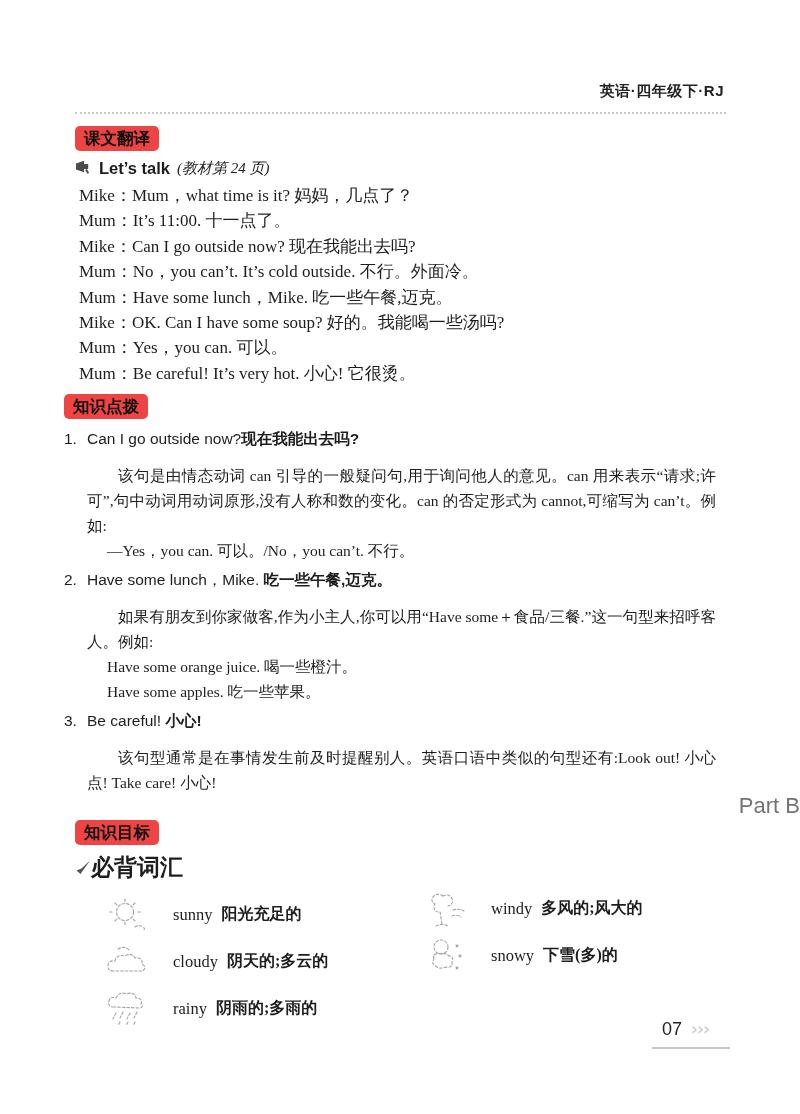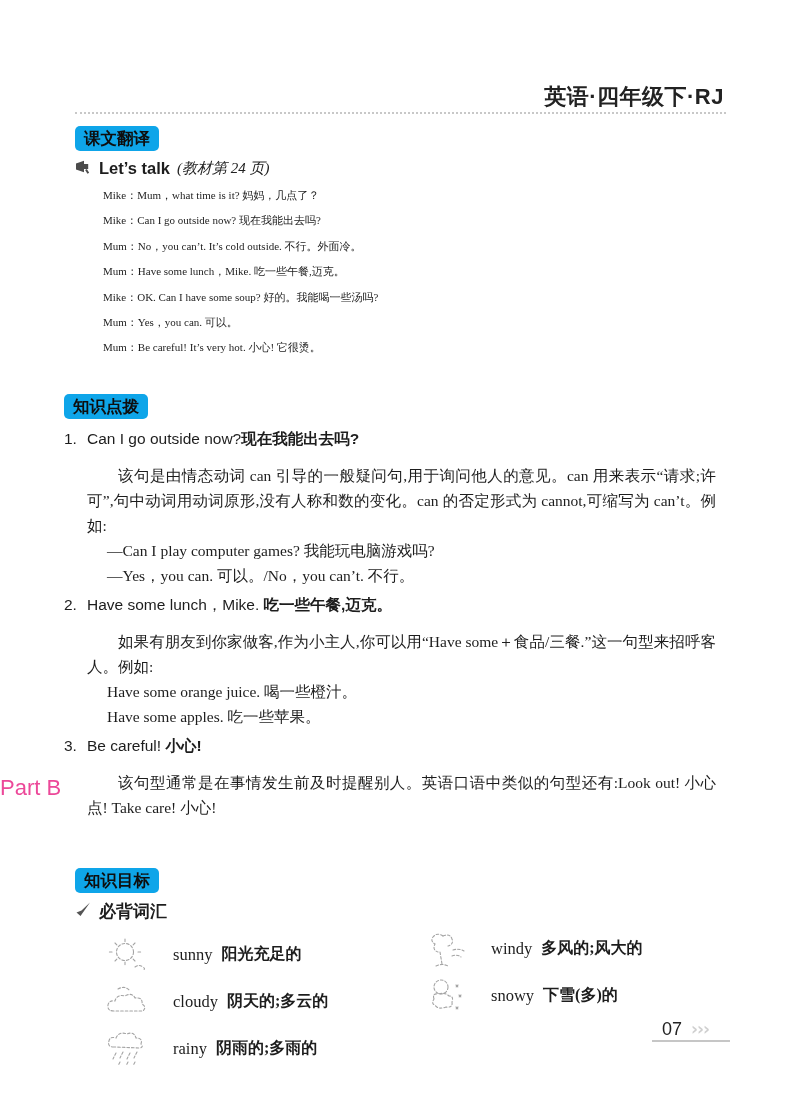--- a/index.html
+++ b/index.html
@@ -4,67 +4,67 @@
 <style>
   html,body{margin:0;padding:0;background:#ffffff;}
   .page{
     position:relative;width:800px;height:1114px;background:#ffffff;
     overflow:hidden;font-family:"Liberation Serif", serif;color:#1d1d1d;
   }
   
   .header-title{
     position:absolute;top:82px;right:76px;
     font-family:"Liberation Sans", sans-serif;font-weight:600;
-    font-size:22px;letter-spacing:.5px;color:#222;
+    font-size:15px;letter-spacing:.5px;color:#222;
   }
   .head-rule{
     position:absolute;top:112px;left:75px;right:74px;
     border-top:2px dotted #c8c8c8;height:0;
   }
   
   .badge{
-    display:inline-block;background:#0ea5e9;border-radius:5px;
+    display:inline-block;background:#ef4444;border-radius:5px;
     padding:2px 9px 3px;font-family:"Liberation Sans", sans-serif;
     font-weight:bold;font-size:16.5px;color:#0e0e0e;line-height:20px;
   }
   
   .sec-translation{position:absolute;top:126px;left:75px;width:652px;}
   .lesson-line{margin-top:8px;display:flex;align-items:center;gap:7px;}
   .lesson-title{font-family:"Liberation Sans", sans-serif;font-weight:bold;font-size:16.5px;}
   .lesson-note{font-style:italic;font-size:15px;color:#222;}
-  .dialog{margin-top:5px;margin-left:28px;font-size:11px;line-height:25.4px;color:#1d1d1d;}
+  .dialog{margin-top:5px;margin-left:4px;font-size:17px;line-height:25.4px;color:#1d1d1d;}
   
   .sec-knowledge{position:absolute;top:394px;left:64px;width:652px;}
   .kp-heading{display:flex;font-family:"Liberation Sans", sans-serif;font-size:15.5px;line-height:25px;margin-top:7px;}
   .kp-heading.later{margin-top:4px;}
   .kp-num{width:23px;flex:none;}
   .kp-title-zh{font-weight:bold;text-align:center;}
   .kp-para{margin:12px 0 0 23px;font-size:15.5px;line-height:25px;text-indent:2em;text-align:justify;}
   .kp-ex{margin-left:43px;font-size:15.5px;line-height:25px;}
   
   .part-b{
-    position:absolute;top:774px;left:0;width:100%;text-align:left;
-    font-family:"Liberation Sans", sans-serif;font-size:22px;line-height:28px;color:#ec4899;
-  }
-  
-  .sec-goals{position:absolute;top:868px;left:75px;width:652px;}
-  .goal-sub{margin-top:7px;display:flex;align-items:center;gap:8px;
-    font-family:"Liberation Sans", sans-serif;font-weight:bold;font-size:17px;}
+    position:absolute;top:792px;left:0;width:100%;text-align:right;
+    font-family:"Liberation Sans", sans-serif;font-size:22px;line-height:28px;color:#737373;
+  }
+  
+  .sec-goals{position:absolute;top:820px;left:75px;width:652px;}
+  .goal-sub{margin-top:7px;display:flex;align-items:center;
+    font-family:"Liberation Sans", sans-serif;font-weight:bold;font-size:23px;}
   .vocab-cols{display:flex;margin-top:8px;}
   .vocab-col.left{width:318px;margin-left:28px;}
   .vocab-col.right{flex:1;margin-top:-6px;}
   .vocab-item{display:flex;align-items:center;gap:9px;height:47px;}
   .vocab-word{font-size:16.5px;margin-left:11px;}
   .vocab-meaning{font-weight:bold;font-size:16px;}
   .sketch{fill:none;stroke:#a4a4a4;stroke-width:1.1;stroke-dasharray:2.6 2;stroke-linecap:round;}
   .icon-box{width:50px;height:42px;flex:none;display:flex;align-items:center;justify-content:center;}
   
   .footer{
     position:absolute;top:1019px;left:652px;width:78px;
-    border-bottom:2px solid #c6c6c6;padding-bottom:0;
+    border-bottom:2px solid #c6c6c6;padding-bottom:7px;
     display:flex;align-items:baseline;
   }
   .pg-num{font-family:"Liberation Sans", sans-serif;font-size:18px;color:#222;margin-left:10px;}
   .chev{color:#cfcfcf;font-size:17px;font-weight:bold;letter-spacing:-1px;margin-left:9px;
     font-family:"DejaVu Sans", sans-serif;}
 </style>
 </head>
 <body>
 
 <div class="page">
@@ -80,38 +80,38 @@
           <path d="M1 3.5 L9 0.8 L9 12.2 L1 9.5 Z" fill="#4b4b4b"></path>
           <rect x="9" y="4" width="4.2" height="5" fill="#4b4b4b"></rect>
           <path d="M11 9.5 L13.3 13.2" stroke="#4b4b4b" stroke-width="2" fill="none"></path>
         </svg>
       </span>
       <span class="lesson-title">Let’s talk</span>
         <span class="lesson-note">(教材第 24 页)</span>
     </div>
     <div class="dialog">
       <div>Mike：Mum，what time is it? 妈妈，几点了？</div>
+      <div>Mum：It’s 11:00. 十一点了。</div>
       <div>Mike：Can I go outside now? 现在我能出去吗?</div>
       <div>Mum：No，you can’t. It’s cold outside. 不行。外面冷。</div>
       <div>Mum：Have some lunch，Mike. 吃一些午餐,迈克。</div>
       <div>Mike：OK. Can I have some soup? 好的。我能喝一些汤吗?</div>
       <div>Mum：Yes，you can. 可以。</div>
       <div>Mum：Be careful! It’s very hot. 小心! 它很烫。</div>
     </div>
   </section>
 
   <section class="sec-knowledge">
     <span class="badge">知识点拨</span>
 
     <div class="kp-heading">
       <span class="kp-num">1.</span>
       <span><span>Can I go outside now?</span><span class="kp-title-zh">现在我能出去吗?</span></span>
     </div>
     <p class="kp-para">该句是由情态动词 can 引导的一般疑问句,用于询问他人的意见。can 用来表示“请求;许可”,句中动词用动词原形,没有人称和数的变化。can 的否定形式为 cannot,可缩写为 can’t。例如:</p>
-    <div class="kp-ex">—Can I play computer games? 我能玩电脑游戏吗?</div>
     <div class="kp-ex">—Yes，you can. 可以。/No，you can’t. 不行。</div>
 
     <div class="kp-heading later">
       <span class="kp-num">2.</span>
       <span><span>Have some lunch，Mike.</span><span class="kp-title-zh"> 吃一些午餐,迈克。</span></span>
     </div>
     <p class="kp-para">如果有朋友到你家做客,作为小主人,你可以用“Have some＋食品/三餐.”这一句型来招呼客人。例如:</p>
     <div class="kp-ex">Have some orange juice. 喝一些橙汁。</div>
     <div class="kp-ex">Have some apples. 吃一些苹果。</div>
 

